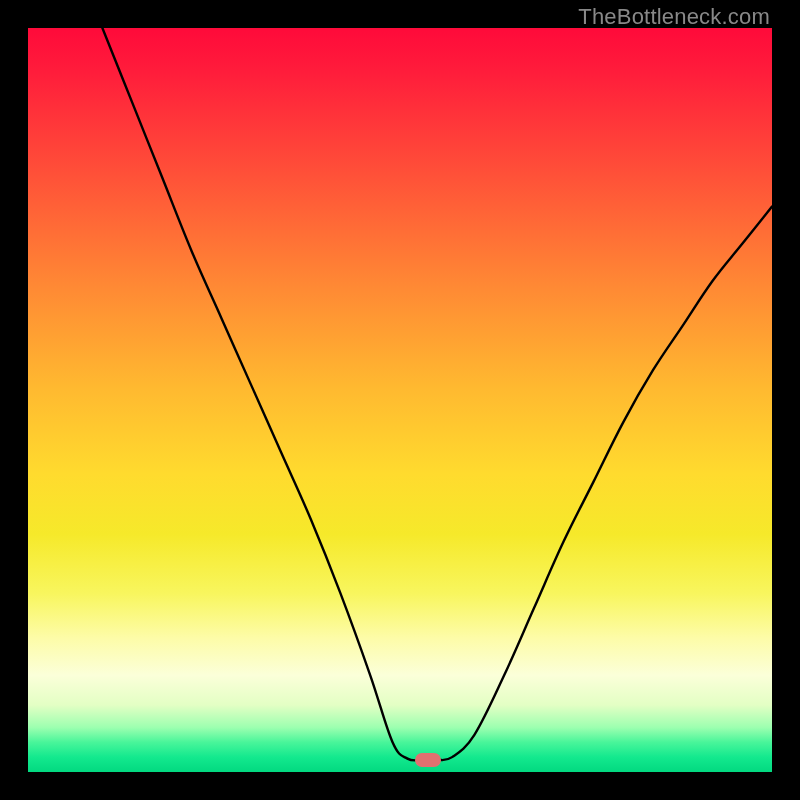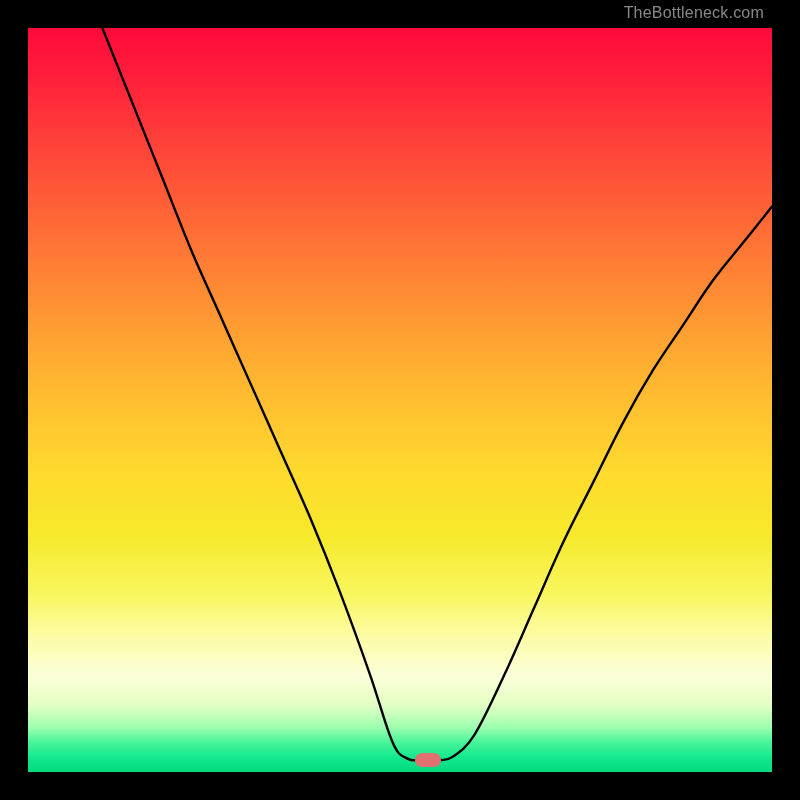--- a/index.html
+++ b/index.html
@@ -48,23 +48,23 @@
       #e3ffc4 91%,
       #9dffb0 94%,
       #49f59a 96%,
       #13e98e 98%,
       #02d980 100%
     );
   }
   .watermark {
     position: absolute;
     top: 4px;
-    right: 36px;
+    right: 30px;
     color: #888888;
-    font-size: 16px;
+    font-size: 22px;
     font-weight: 500;
     letter-spacing: 0.2px;
   }
   .marker {
     position: absolute;
     width: 26px;
     height: 14px;
     border-radius: 7px;
     background: #e17070;
     transform: translate(-50%, -50%);

